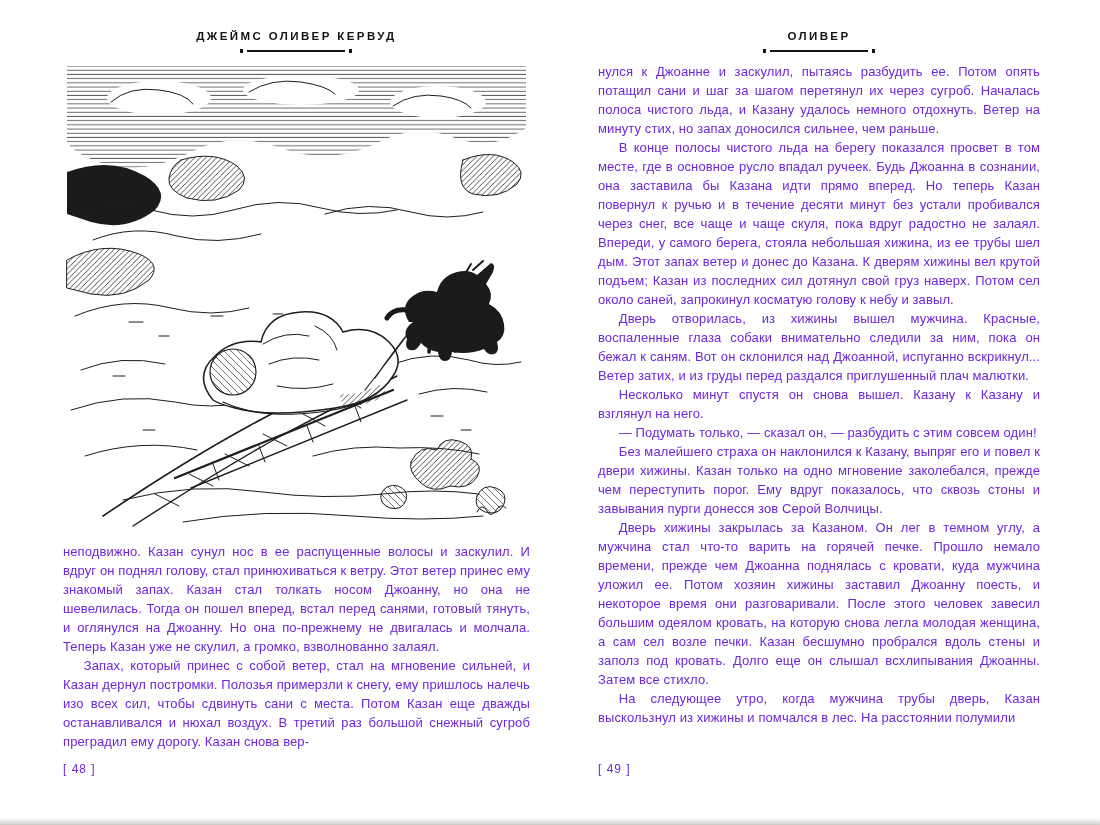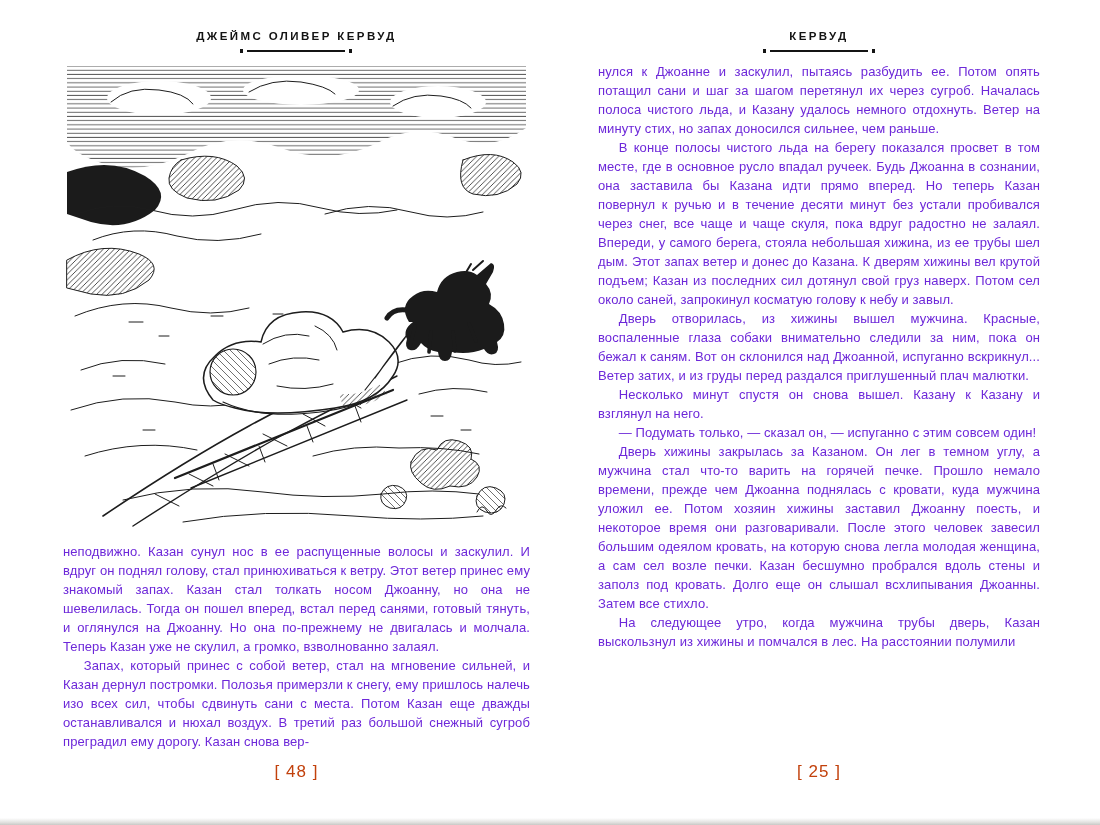--- a/index.html
+++ b/index.html
@@ -27,22 +27,22 @@
   }
   .text-col{
     position:absolute;font-size:13px;line-height:19px;
     text-align:justify;letter-spacing:0.1px;color:#6d28d9;
   }
   .text-left{top:542px;left:63px;width:467px;}
   .text-right{top:62px;left:598px;width:442px;}
   .text-col p{margin:0;text-indent:1.6em;hyphens:auto;}
   .text-col p.cont{text-indent:0;}
   .page-number{
-    position:absolute;top:762px;text-align:center;font-size:17px;
-    letter-spacing:1px;color:#c2410c;
+    position:absolute;top:762px;text-align:left;font-size:12px;
+    letter-spacing:1px;color:#6d28d9;
   }
   .pn-left{left:63px;width:467px;}
   .pn-right{left:598px;width:442px;}
   .bottom-edge{
     position:absolute;left:0;bottom:0;width:100%;height:7px;
     background:linear-gradient(#ffffff 0%,#e3e3e1 60%,#c9c9c6 100%);
   }
   svg .ln{stroke:#1d1d1d;stroke-width:1;fill:none;stroke-linecap:round;}
 </style>
 </head>
@@ -130,33 +130,34 @@
     </svg>
   </figure>
 
   <div class="text-col text-left">
     <p class="cont">неподвижно. Казан сунул нос в ее распущенные волосы и заскулил. И вдруг он поднял голову, стал принюхиваться к ветру. Этот ветер принес ему знакомый запах. Казан стал толкать носом Джоанну, но она не шевелилась. Тогда он пошел вперед, встал перед санями, готовый тянуть, и оглянулся на Джоанну. Но она по-прежнему не двигалась и молчала. Теперь Казан уже не скулил, а громко, взволнованно залаял.</p>
     <p>Запах, который принес с собой ветер, стал на мгновение сильней, и Казан дернул постромки. Полозья примерзли к снегу, ему пришлось налечь изо всех сил, чтобы сдвинуть сани с места. Потом Казан еще дважды останавливался и нюхал воздух. В третий раз большой снежный сугроб преградил ему дорогу. Казан снова вер-</p>
   </div>
 
   <div class="page-number pn-left">[ 48 ]</div>
 
-  <div class="page-header hdr-right">КЕРВУД</div>
+  <div class="page-header hdr-right">ОЛИВЕР</div>
   <div class="ornament orn-right">
     <span class="tick"></span>
     <span class="bar"></span>
     <span class="tick"></span>
   </div>
 
   <div class="text-col text-right">
     <p class="cont">нулся к Джоанне и заскулил, пытаясь разбудить ее. Потом опять потащил сани и шаг за шагом перетянул их через сугроб. Началась полоса чистого льда, и Казану удалось немного отдохнуть. Ветер на минуту стих, но запах доносился сильнее, чем раньше.</p>
     <p>В конце полосы чистого льда на берегу показался просвет в том месте, где в основное русло впадал ручеек. Будь Джоанна в сознании, она заставила бы Казана идти прямо вперед. Но теперь Казан повернул к ручью и в течение десяти минут без устали пробивался через снег, все чаще и чаще скуля, пока вдруг радостно не залаял. Впереди, у самого берега, стояла небольшая хижина, из ее трубы шел дым. Этот запах ветер и донес до Казана. К дверям хижины вел крутой подъем; Казан из последних сил дотянул свой груз наверх. Потом сел около саней, запрокинул косматую голову к небу и завыл.</p>
     <p>Дверь отворилась, из хижины вышел мужчина. Красные, воспаленные глаза собаки внимательно следили за ним, пока он бежал к саням. Вот он склонился над Джоанной, испуганно вскрикнул... Ветер затих, и из груды перед раздался приглушенный плач малютки.</p>
     <p>Несколько минут спустя он снова вышел. Казану к Казану и взглянул на него.</p>
-    <p>— Подумать только, — сказал он, — испуганно с этим совсем один!</p>
+    <p>— Подумать только, — сказал он, — разбудить с этим совсем один!</p>
+    <p>Без малейшего страха он наклонился к Казану, выпряг его и повел к двери хижины. Казан только на одно мгновение заколебался, прежде чем переступить порог. Ему вдруг показалось, что сквозь стоны и завывания пурги донесся зов Серой Волчицы.</p>
     <p>Дверь хижины закрылась за Казаном. Он лег в темном углу, а мужчина стал что-то варить на горячей печке. Прошло немало времени, прежде чем Джоанна поднялась с кровати, куда мужчина уложил ее. Потом хозяин хижины заставил Джоанну поесть, и некоторое время они разговаривали. После этого человек завесил большим одеялом кровать, на которую снова легла молодая женщина, а сам сел возле печки. Казан бесшумно пробрался вдоль стены и заполз под кровать. Долго еще он слышал всхлипывания Джоанны. Затем все стихло.</p>
     <p>На следующее утро, когда мужчина трубы дверь, Казан выскользнул из хижины и помчался в лес. На расстоянии полумили</p>
   </div>
 
-  <div class="page-number pn-right">[ 25 ]</div>
+  <div class="page-number pn-right">[ 49 ]</div>
 
   <div class="bottom-edge"></div>
 </main>
 
 </body></html>

